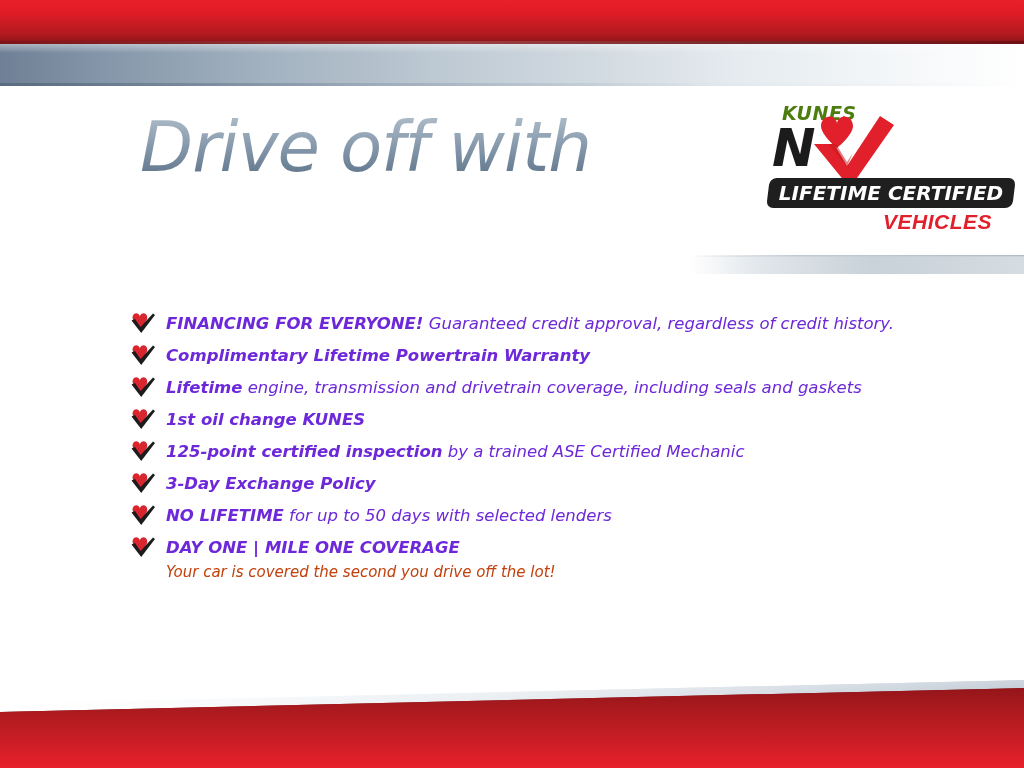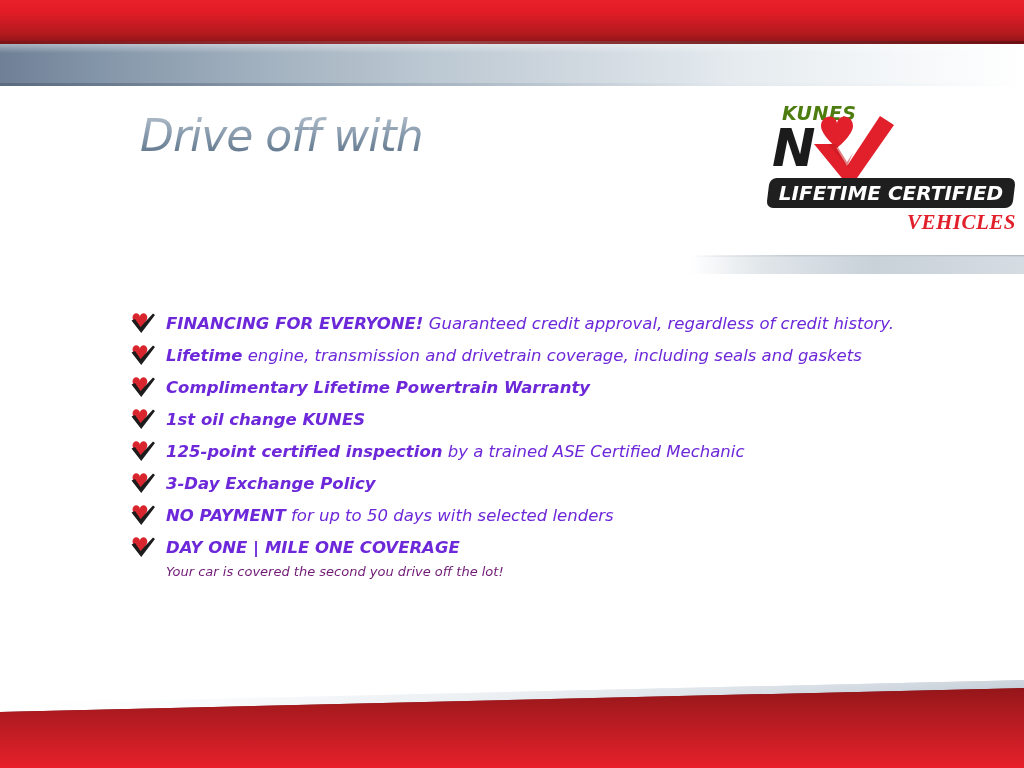--- a/index.html
+++ b/index.html
@@ -65,21 +65,21 @@
     position: absolute;
     left: 140px;
     top: 28px;
     line-height: 0.92;
     -webkit-user-select: none;
   }
   .headline-line1 {
     font-family: "DejaVu Sans", sans-serif;
     font-style: italic;
     font-weight: 400;
-    font-size: 44px;
+    font-size: 69px;
     letter-spacing: -1px;
     background: linear-gradient(to bottom, #9fb0c1 0%, #7e93a8 40%, #5d7governance 100%);
     background: linear-gradient(to bottom, #a9b8c6 0%, #8399ae 45%, #5f7governance 100%);
     background: linear-gradient(to bottom, #aebbc8 0%, #8699ac 48%, #5e7489 100%);
     -webkit-background-clip: text;
     background-clip: text;
     color: transparent;
     text-shadow: none;
     white-space: nowrap;
   }
@@ -169,22 +169,22 @@
     font-style: italic;
     font-weight: 700;
     font-size: 20px;
     letter-spacing: 0px;
     color: #ffffff;
     transform: skewX(7deg);
     white-space: nowrap;
   }
   .logo-vehicles {
     position: absolute;
-    right: 0; top: 108px;
-    font-family: Liberation Serif, serif;
+    right: 24px; top: 108px;
+    font-family: Liberation Sans, sans-serif;
     font-style: italic;
     font-weight: 700;
     font-size: 21px;
     letter-spacing: 0.5px;
     color: #e2202b;
     white-space: nowrap;
   }
 
   
   .header-divider {
@@ -228,22 +228,22 @@
     line-height: 32px;
     white-space: nowrap;
   }
   .bullet-text .b {
     font-weight: 700;
   }
   .bullet-sub {
     font-family: "DejaVu Sans", sans-serif;
     font-style: italic;
     font-weight: 400;
-    font-size: 13px;
-    color: #701a75;
+    font-size: 15px;
+    color: #c2410c;
     line-height: 24px;
     padding-left: 36px;
     margin-top: -4px;
     white-space: nowrap;
   }
 
   
   .bottom-banner {
     position: absolute;
     left: 0; bottom: 0;
@@ -329,36 +329,36 @@
       <path d="M1.5 8.5 L5.0 7.0 L10.5 15.0 L23.0 1.5 L25.0 3.0 L11.2 21.0 Z" fill="#1c1c1c"></path>
     </svg>
     <div class="bullet-text"><span class="b">FINANCING FOR EVERYONE!</span><span> Guaranteed credit approval, regardless of credit history.</span></div>
   </div>
 
   <div class="bullet-row">
     <svg class="bullet-icon" viewBox="0 0 26 22">
       <path d="M2.5 5.5 C2.5 1.8 6 0 8.4 1.9 C9.6 2.9 9.9 4.0 9.9 5.0 C9.9 4.0 10.2 2.9 11.4 1.9 C13.8 0 17.3 1.8 17.3 5.5 C17.3 9.8 9.9 16 9.9 16 C9.9 16 2.5 9.8 2.5 5.5 Z" fill="#d9262e"></path>
       <path d="M1.5 8.5 L5.0 7.0 L10.5 15.0 L23.0 1.5 L25.0 3.0 L11.2 21.0 Z" fill="#1c1c1c"></path>
     </svg>
+    <div class="bullet-text"><span class="b">Complimentary Lifetime Powertrain Warranty</span><span></span></div>
+  </div>
+
+  <div class="bullet-row">
+    <svg class="bullet-icon" viewBox="0 0 26 22">
+      <path d="M2.5 5.5 C2.5 1.8 6 0 8.4 1.9 C9.6 2.9 9.9 4.0 9.9 5.0 C9.9 4.0 10.2 2.9 11.4 1.9 C13.8 0 17.3 1.8 17.3 5.5 C17.3 9.8 9.9 16 9.9 16 C9.9 16 2.5 9.8 2.5 5.5 Z" fill="#d9262e"></path>
+      <path d="M1.5 8.5 L5.0 7.0 L10.5 15.0 L23.0 1.5 L25.0 3.0 L11.2 21.0 Z" fill="#1c1c1c"></path>
+    </svg>
     <div class="bullet-text"><span class="b">Lifetime</span><span> engine, transmission and drivetrain coverage, including seals and gaskets</span></div>
   </div>
 
   <div class="bullet-row">
     <svg class="bullet-icon" viewBox="0 0 26 22">
       <path d="M2.5 5.5 C2.5 1.8 6 0 8.4 1.9 C9.6 2.9 9.9 4.0 9.9 5.0 C9.9 4.0 10.2 2.9 11.4 1.9 C13.8 0 17.3 1.8 17.3 5.5 C17.3 9.8 9.9 16 9.9 16 C9.9 16 2.5 9.8 2.5 5.5 Z" fill="#d9262e"></path>
       <path d="M1.5 8.5 L5.0 7.0 L10.5 15.0 L23.0 1.5 L25.0 3.0 L11.2 21.0 Z" fill="#1c1c1c"></path>
     </svg>
-    <div class="bullet-text"><span class="b">Complimentary Lifetime Powertrain Warranty</span><span></span></div>
-  </div>
-
-  <div class="bullet-row">
-    <svg class="bullet-icon" viewBox="0 0 26 22">
-      <path d="M2.5 5.5 C2.5 1.8 6 0 8.4 1.9 C9.6 2.9 9.9 4.0 9.9 5.0 C9.9 4.0 10.2 2.9 11.4 1.9 C13.8 0 17.3 1.8 17.3 5.5 C17.3 9.8 9.9 16 9.9 16 C9.9 16 2.5 9.8 2.5 5.5 Z" fill="#d9262e"></path>
-      <path d="M1.5 8.5 L5.0 7.0 L10.5 15.0 L23.0 1.5 L25.0 3.0 L11.2 21.0 Z" fill="#1c1c1c"></path>
-    </svg>
     <div class="bullet-text"><span class="b">1st oil change KUNES</span><span></span></div>
   </div>
 
   <div class="bullet-row">
     <svg class="bullet-icon" viewBox="0 0 26 22">
       <path d="M2.5 5.5 C2.5 1.8 6 0 8.4 1.9 C9.6 2.9 9.9 4.0 9.9 5.0 C9.9 4.0 10.2 2.9 11.4 1.9 C13.8 0 17.3 1.8 17.3 5.5 C17.3 9.8 9.9 16 9.9 16 C9.9 16 2.5 9.8 2.5 5.5 Z" fill="#d9262e"></path>
       <path d="M1.5 8.5 L5.0 7.0 L10.5 15.0 L23.0 1.5 L25.0 3.0 L11.2 21.0 Z" fill="#1c1c1c"></path>
     </svg>
     <div class="bullet-text"><span class="b">125-point certified inspection</span><span> by a trained ASE Certified Mechanic</span></div>
   </div>
@@ -370,21 +370,21 @@
       <path d="M1.5 8.5 L5.0 7.0 L10.5 15.0 L23.0 1.5 L25.0 3.0 L11.2 21.0 Z" fill="#1c1c1c"></path>
     </svg>
     <div class="bullet-text"><span class="b">3-Day Exchange Policy</span><span></span></div>
   </div>
 
   <div class="bullet-row">
     <svg class="bullet-icon" viewBox="0 0 26 22">
       <path d="M2.5 5.5 C2.5 1.8 6 0 8.4 1.9 C9.6 2.9 9.9 4.0 9.9 5.0 C9.9 4.0 10.2 2.9 11.4 1.9 C13.8 0 17.3 1.8 17.3 5.5 C17.3 9.8 9.9 16 9.9 16 C9.9 16 2.5 9.8 2.5 5.5 Z" fill="#d9262e"></path>
       <path d="M1.5 8.5 L5.0 7.0 L10.5 15.0 L23.0 1.5 L25.0 3.0 L11.2 21.0 Z" fill="#1c1c1c"></path>
     </svg>
-    <div class="bullet-text"><span class="b">NO PAYMENT</span><span> for up to 50 days with selected lenders</span></div>
+    <div class="bullet-text"><span class="b">NO LIFETIME</span><span> for up to 50 days with selected lenders</span></div>
   </div>
 
   <div class="bullet-row">
     <svg class="bullet-icon" viewBox="0 0 26 22">
       <path d="M2.5 5.5 C2.5 1.8 6 0 8.4 1.9 C9.6 2.9 9.9 4.0 9.9 5.0 C9.9 4.0 10.2 2.9 11.4 1.9 C13.8 0 17.3 1.8 17.3 5.5 C17.3 9.8 9.9 16 9.9 16 C9.9 16 2.5 9.8 2.5 5.5 Z" fill="#d9262e"></path>
       <path d="M1.5 8.5 L5.0 7.0 L10.5 15.0 L23.0 1.5 L25.0 3.0 L11.2 21.0 Z" fill="#1c1c1c"></path>
     </svg>
     <div class="bullet-text"><span class="b">DAY ONE  |  MILE ONE COVERAGE</span><span></span></div>
   </div>
   <div class="bullet-sub">Your car is covered the second you drive off the lot!</div>

